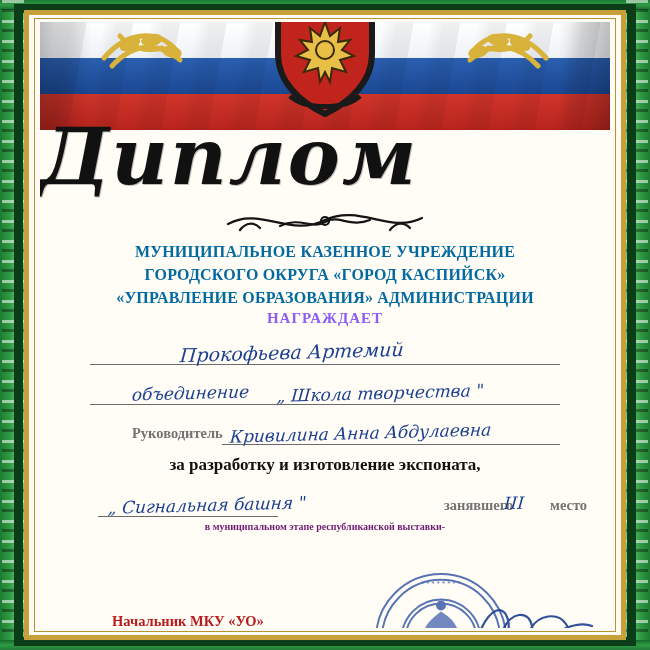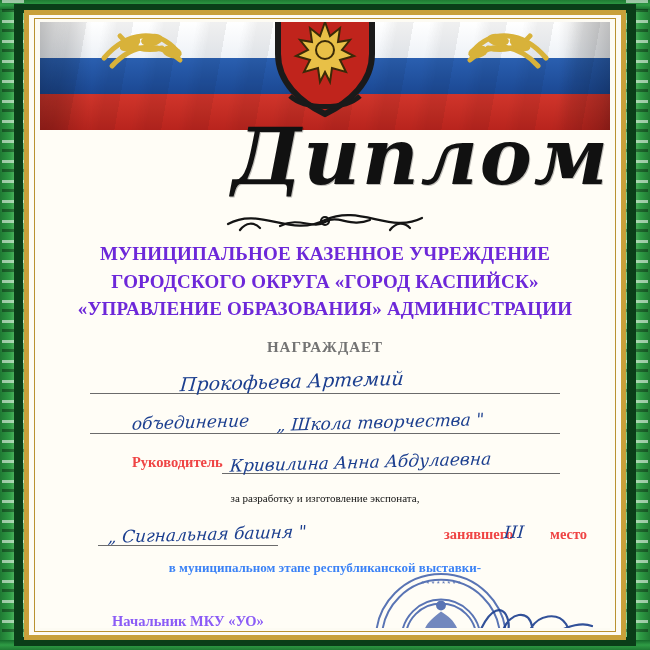--- a/index.html
+++ b/index.html
@@ -131,21 +131,21 @@
     transform: translateX(-50%);
     width: 150px;
     height: 150px;
   }
 
   
   .title {
     position: absolute;
     left: 0; right: 0;
     top: 96px;
-    text-align: right;
+    text-align: left;
     font-family: "DejaVu Serif", serif;
     font-size: 78px;
     line-height: 1;
     font-style: italic;
     font-weight: 700;
     color: #111111;
     letter-spacing: 2px;
     text-shadow: 1px 1px 0 rgba(0,0,0,.25);
   }
   .title-flourish {
@@ -160,32 +160,31 @@
 
   
   .body {
     position: absolute;
     left: 32px; right: 32px;
     top: 218px;
   }
   .org {
     text-align: center;
     font-weight: bold;
-    font-size: 19px;
+    font-size: 16px;
     line-height: 1.45;
-    color: #6d28d9;
+    color: #0369a1;
     letter-spacing: .2px;
   }
   .awards {
     text-align: center;
     font-weight: bold;
     font-size: 15px;
-    margin-top: 16px;
     letter-spacing: 1px;
-    color: #737373;
+    color: #8b5cf6;
   }
 
   .fill-row {
     position: relative;
     margin-top: 10px;
     height: 30px;
   }
   .rule {
     position: absolute;
     left: 18px; right: 18px;
@@ -202,46 +201,46 @@
     transform: rotate(-1.6deg) skewX(-6deg);
     white-space: nowrap;
   }
   .hand.small { font-size: 17px; }
 
   .lbl {
     position: absolute;
     bottom: 5px;
     font-weight: bold;
     font-size: 14.5px;
-    color: #ef4444;
+    color: #737373;
   }
 
   .center-line {
     text-align: center;
-    font-size: 11px;
-    font-weight: normal;
+    font-size: 17px;
+    font-weight: bold;
     color: #111;
-    margin-top: 16px;
+    margin-top: 8px;
   }
   .para {
     text-align: center;
-    font-size: 13px;
+    font-size: 10px;
     font-weight: bold;
     line-height: 1.5;
-    color: #3b82f6;
-    margin-top: 10px;
+    color: #701a75;
+    margin-top: 0;
   }
 
   .sign-block {
     position: absolute;
     left: 40px; right: 40px;
     top: 370px;
     font-size: 14.5px;
     font-weight: bold;
-    color: #8b5cf6;
+    color: #b91c1c;
     line-height: 1.55;
   }
 
   
   .stamp {
     position: absolute;
     left: 300px;
     top: 330px;
     width: 138px;
     height: 138px;

